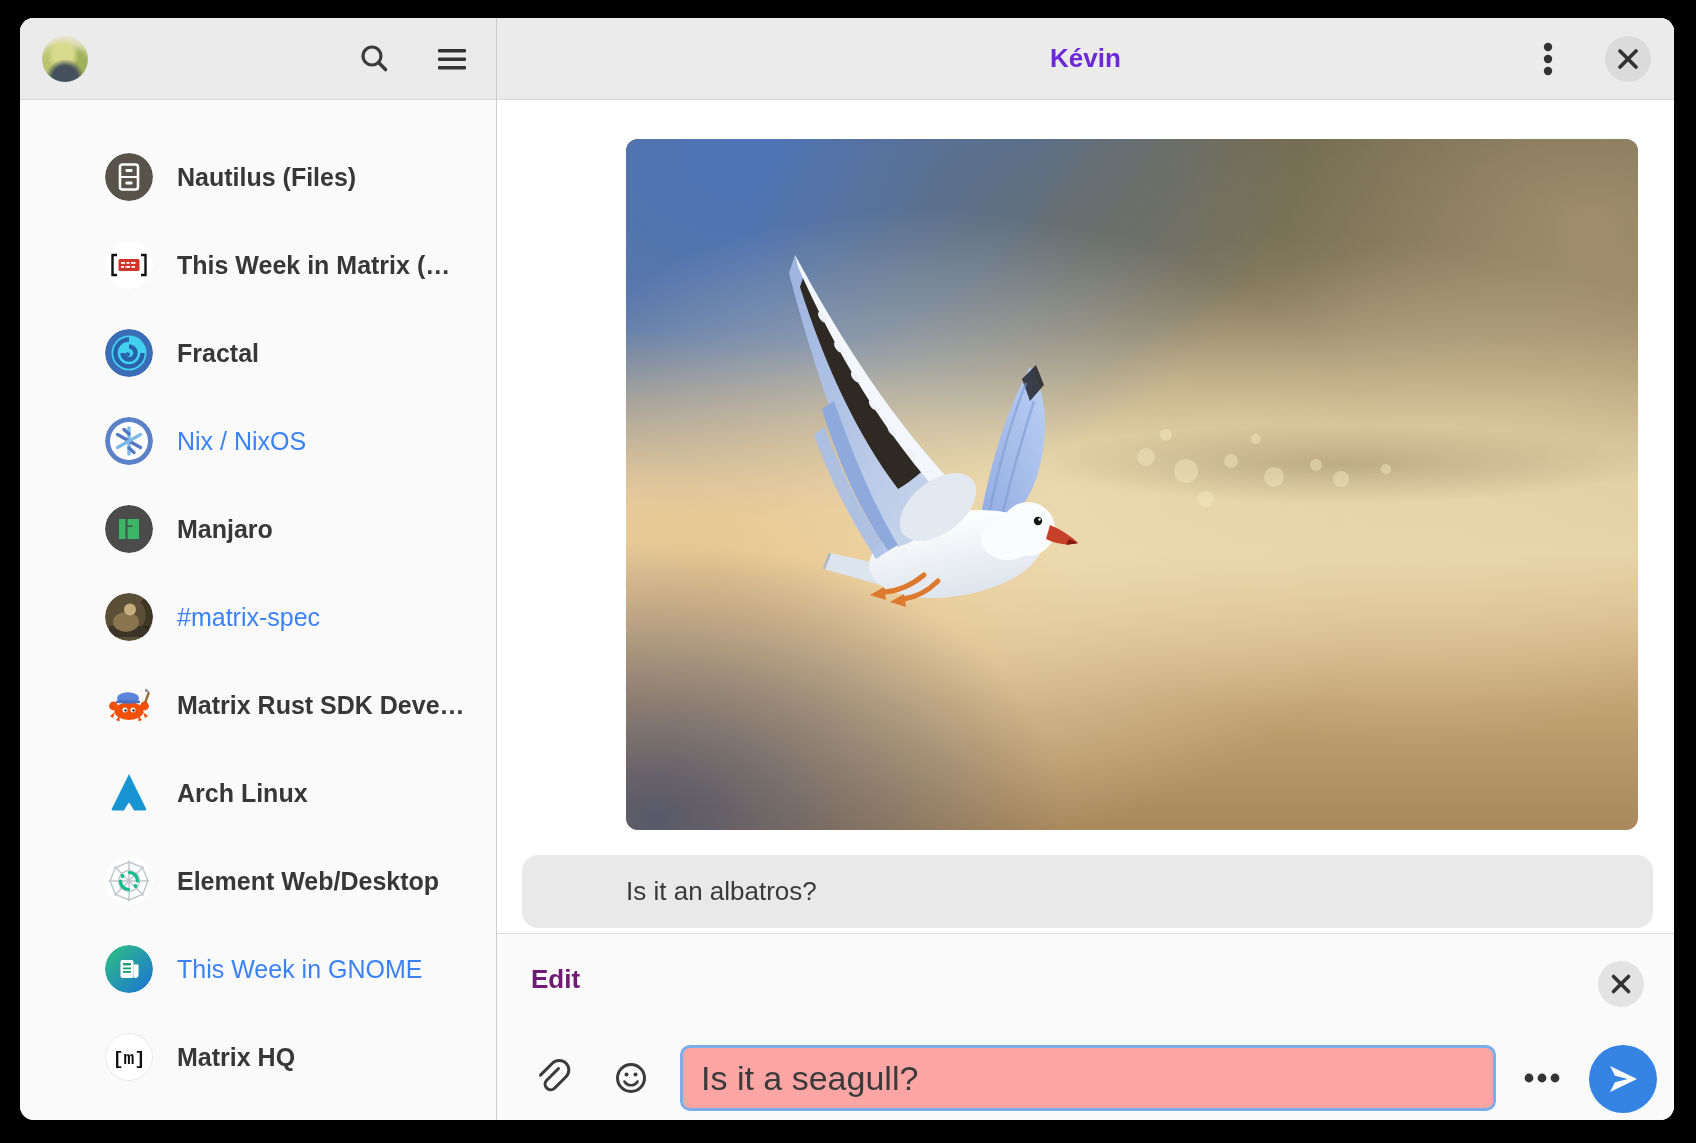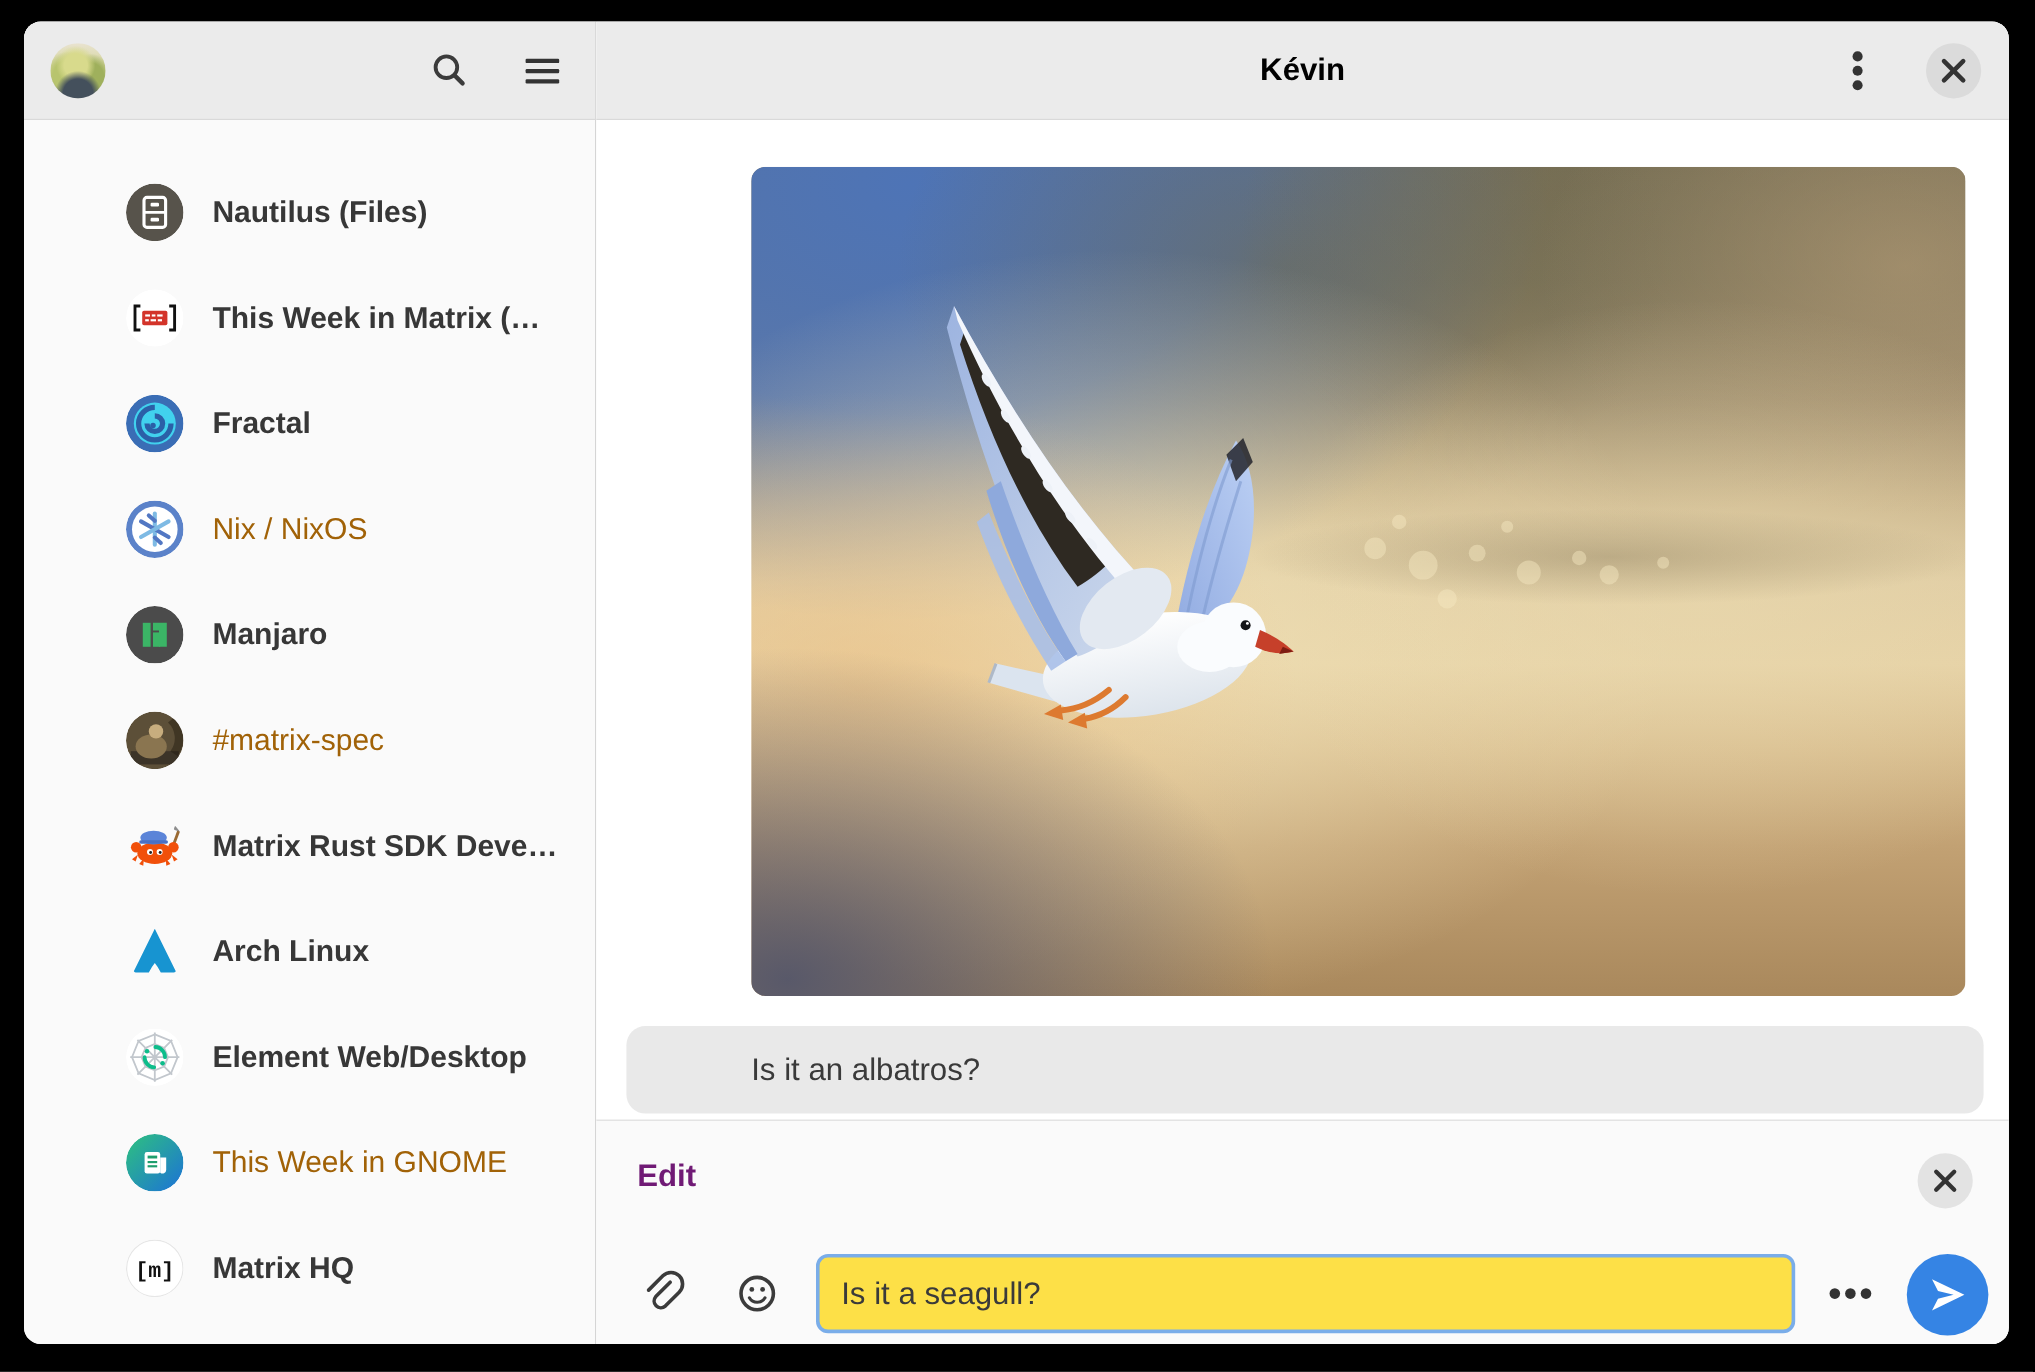--- a/index.html
+++ b/index.html
@@ -25,30 +25,30 @@
   .spacer { flex:1; }
   .icon-btn { width:44px; height:44px; border:none; background:transparent; border-radius:8px;
               display:flex; align-items:center; justify-content:center; padding:0; cursor:pointer; }
   .icon-btn + .icon-btn { margin-left:34px; }
   .icon-btn svg { display:block; }
 
   .room-list { padding-top:33px;margin-left:44px; }
   .room { height:88px; display:flex; align-items:center; padding-left:41px; cursor:pointer; }
   .room-avatar { width:48px; height:48px; flex:0 0 48px; border-radius:50%; overflow:hidden; }
   .room-avatar svg { display:block; width:48px; height:48px; }
-  .room-label { margin-left:24px; font-size:25px; color:#a16207; white-space:nowrap;
+  .room-label { margin-left:24px; font-size:25px; color:#3b82f6; white-space:nowrap;
                 overflow:hidden; text-overflow:ellipsis; max-width:330px; }
   .room-label.unread { font-weight:700; color:#373737; }
 
   
   .chat-pane { flex:1; display:flex; flex-direction:column; background:#ffffff; min-width:0; }
   .chat-header { height:82px; flex:0 0 82px; background:#ebebeb; border-bottom:1px solid #d9d9d9;
                  position:relative; }
   .chat-title { position:absolute; left:0; right:0; top:0; height:81px; display:flex;
-                align-items:center; justify-content:center; font-size:26px; font-weight:700; color:#000000; }
+                align-items:center; justify-content:center; font-size:26px; font-weight:700; color:#6d28d9; }
   .hdr-btn { position:absolute; top:50%; transform:translateY(-50%); border:none; cursor:pointer;
              display:flex; align-items:center; justify-content:center; padding:0; }
   .menu-dots-btn { right:104px; width:44px; height:44px; background:transparent; border-radius:8px; }
   .window-close-btn { right:23px; width:46px; height:46px; background:#dbdbdb; border-radius:50%; }
 
   .messages { position:relative; flex:1; background:#ffffff; }
   .photo { position:absolute; left:129px; top:39px; width:1012px; height:691px;
            border-radius:12px; overflow:hidden; cursor:pointer; }
   .photo svg { display:block; width:100%; height:100%; }
 
@@ -61,22 +61,22 @@
   .edit-label { position:absolute; left:34px; top:30px; font-size:26px; font-weight:700; color:#701a75; }
   .cancel-edit-btn { position:absolute; left:1101px; top:27px; width:46px; height:46px;
                      border:none; border-radius:50%; background:#e3e3e3; cursor:pointer;
                      display:flex; align-items:center; justify-content:center; padding:0; }
   .attach-btn { position:absolute; left:32px; top:122px; }
   .emoji-btn  { position:absolute; left:112px; top:122px; }
   .more-btn   { position:absolute; left:1023px; top:122px; }
   .comp-icon-btn { width:44px; height:44px; border:none; background:transparent; border-radius:8px;
                    display:flex; align-items:center; justify-content:center; padding:0; cursor:pointer; }
   .msg-input { position:absolute; left:183px; top:111px; width:816px; height:66px;
-               background:#fde047; border:3px solid #7aade9; border-radius:10px;
-               font-family:"Liberation Sans", sans-serif; font-size:26px; color:#3a3a3a;
+               background:#fca5a5; border:3px solid #7aade9; border-radius:10px;
+               font-family:"Liberation Sans", sans-serif; font-size:34px; color:#3a3a3a;
                padding:0 18px; outline:none; }
   .send-btn { position:absolute; left:1092px; top:111px; width:68px; height:68px; border:none;
               border-radius:50%; background:#3584e4; cursor:pointer;
               display:flex; align-items:center; justify-content:center; padding:0; }
 </style>
 </head>
 <body>
 
 <div class="window">
 

